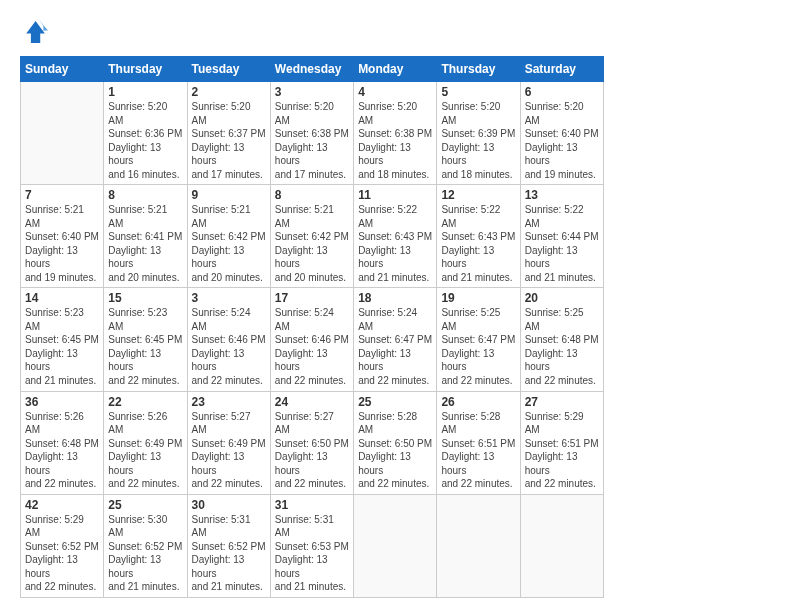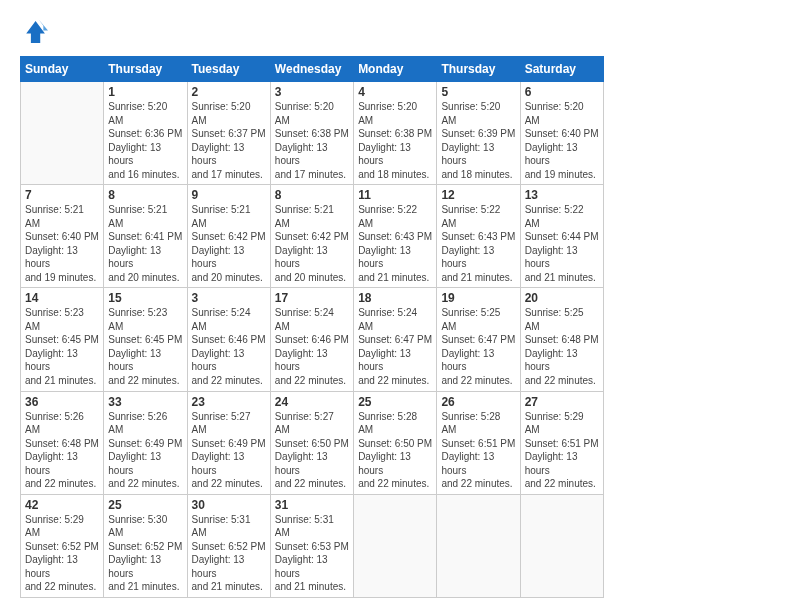--- a/index.html
+++ b/index.html
@@ -223,21 +223,21 @@
             <span class="day-num">20</span>
             <div class="cell-text">Sunrise: 5:25 AM<br>Sunset: 6:48 PM<br>Daylight: 13 hours<br>and 22 minutes.</div>
           </td>
         </tr>
         <tr>
           <td>
             <span class="day-num">36</span>
             <div class="cell-text">Sunrise: 5:26 AM<br>Sunset: 6:48 PM<br>Daylight: 13 hours<br>and 22 minutes.</div>
           </td>
           <td>
-            <span class="day-num">33</span>
+            <span class="day-num">22</span>
             <div class="cell-text">Sunrise: 5:26 AM<br>Sunset: 6:49 PM<br>Daylight: 13 hours<br>and 22 minutes.</div>
           </td>
           <td>
             <span class="day-num">23</span>
             <div class="cell-text">Sunrise: 5:27 AM<br>Sunset: 6:49 PM<br>Daylight: 13 hours<br>and 22 minutes.</div>
           </td>
           <td>
             <span class="day-num">24</span>
             <div class="cell-text">Sunrise: 5:27 AM<br>Sunset: 6:50 PM<br>Daylight: 13 hours<br>and 22 minutes.</div>
           </td>

